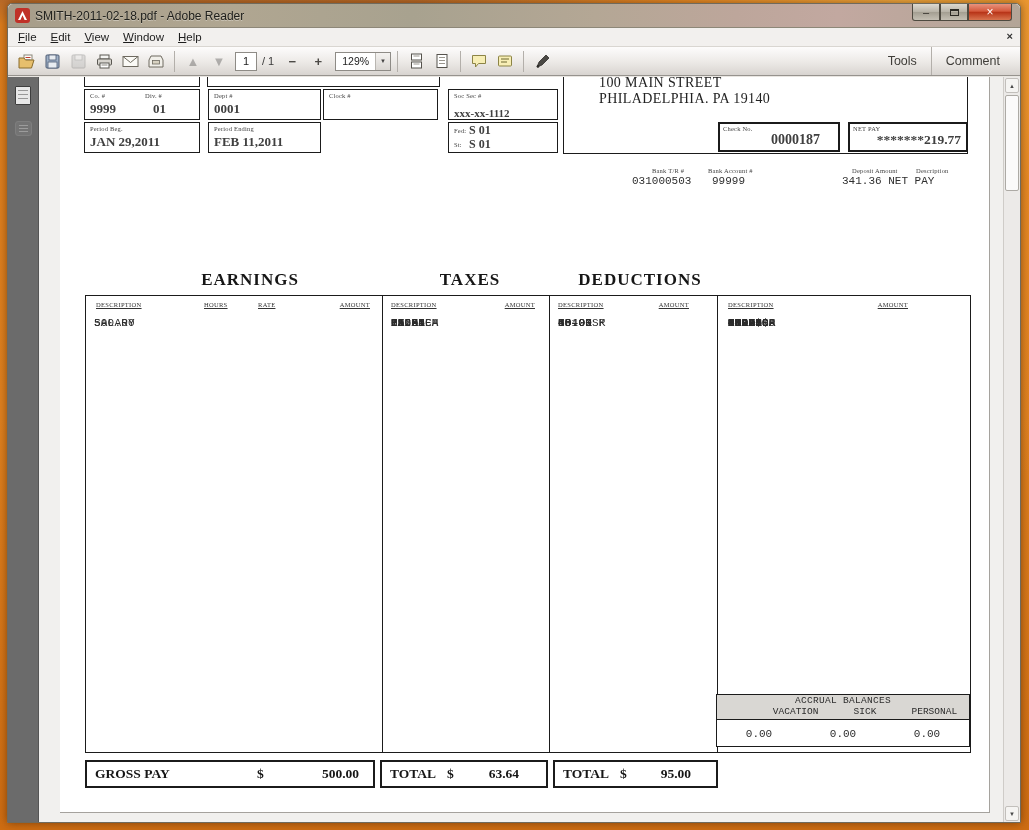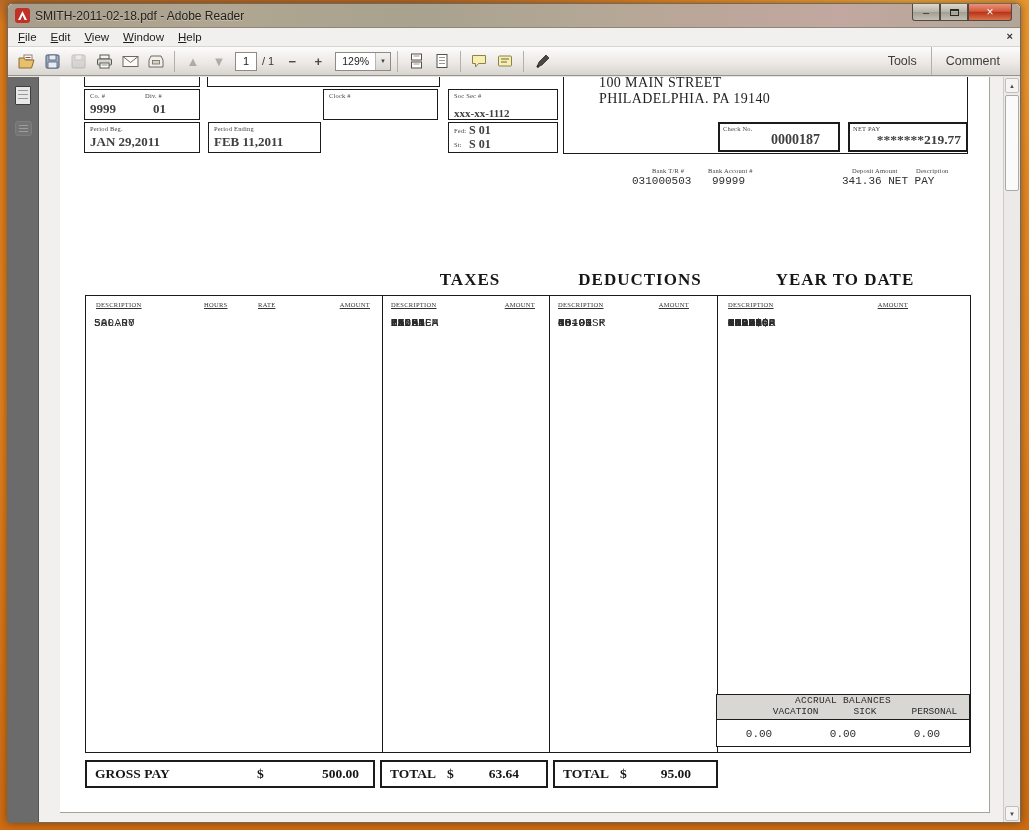--- a/index.html
+++ b/index.html
@@ -266,20 +266,24 @@
           <div class="bx" style="left:147px; top:-11px; width:233px; height:21px;">
             <span class="serif-b" style="left:64px; top:-3px; font-size:13px; letter-spacing:.5px;">A SAMPLE COMPANY</span>
           </div>
 
           <div class="bx" style="left:24px; top:12px; width:116px; height:31px;">
             <span class="tiny" style="left:5px; top:2px;">Co. #</span>
             <span class="tiny" style="left:60px; top:2px;">Div. #</span>
             <span class="serif-b" style="left:5px; bottom:2px; font-size:13px;">9999</span>
             <span class="serif-b" style="left:68px; bottom:2px; font-size:13px;">01</span>
           </div>
+          <div class="bx" style="left:148px; top:12px; width:113px; height:31px;">
+            <span class="tiny" style="left:5px; top:2px;">Dept #</span>
+            <span class="serif-b" style="left:5px; bottom:2px; font-size:13px;">0001</span>
+          </div>
           <div class="bx" style="left:263px; top:12px; width:115px; height:31px;">
             <span class="tiny" style="left:5px; top:2px;">Clock #</span>
           </div>
           <div class="bx" style="left:388px; top:12px; width:110px; height:31px;">
             <span class="tiny" style="left:5px; top:2px;">Soc Sec #</span>
             <span class="serif-b" style="left:5px; bottom:0; font-size:11px;">xxx-xx-1112</span>
           </div>
 
           <div class="bx" style="left:24px; top:45px; width:116px; height:31px;">
             <span class="tiny" style="left:5px; top:2px;">Period Beg.</span>
@@ -310,23 +314,23 @@
           </div>
 
           <span class="tiny" style="left:592px; top:90px;">Bank T/R #</span>
           <span class="tiny" style="left:648px; top:90px;">Bank Account #</span>
           <span class="mono" style="left:572px; top:98px; font-size:11px;">031000503</span>
           <span class="mono" style="left:652px; top:98px; font-size:11px;">99999</span>
           <span class="tiny" style="left:792px; top:90px;">Deposit Amount</span>
           <span class="tiny" style="left:856px; top:90px;">Description</span>
           <span class="mono" style="left:782px; top:98px; font-size:11px;">341.36 NET PAY</span>
 
+          <span class="sec-title" style="left:60px; width:260px;">EARNINGS</span>
           <span class="sec-title" style="left:330px; width:160px;">TAXES</span>
           <span class="sec-title" style="left:500px; width:160px;">DEDUCTIONS</span>
-          <span class="sec-title" style="left:660px; width:250px;">YEAR TO DATE</span>
 
           <div class="stub">
 
             <div class="col" style="left:0; width:296px;">
               <div class="hdr">
                 <span style="left:10px;">DESCRIPTION</span>
                 <span style="left:118px;">HOURS</span>
                 <span style="left:172px;">RATE</span>
                 <span style="right:12px;">AMOUNT</span>
               </div>

